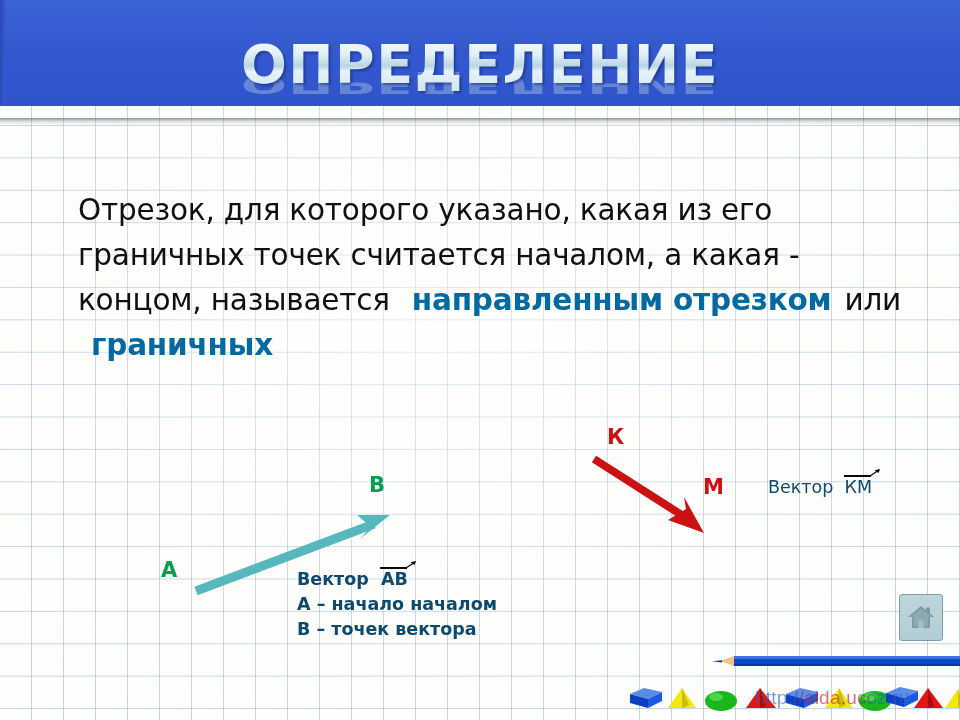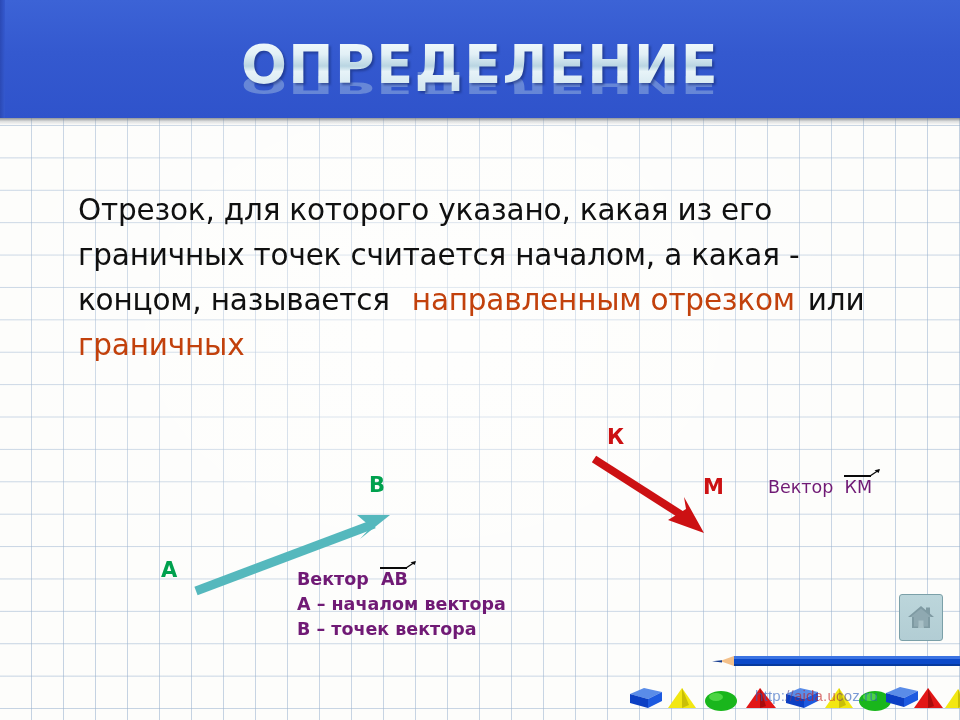--- a/index.html
+++ b/index.html
@@ -38,21 +38,21 @@
     left: 0; top: 0;
     width: 960px; height: 720px;
     background: radial-gradient(ellipse at 45% 45%, rgba(255,255,255,0.55) 0%, rgba(255,255,255,0.12) 55%, rgba(255,255,255,0) 80%);
   }
 
   
   #banner {
     position: absolute;
     left: 0; top: 0;
     width: 960px;
-    height: 118px;
+    height: 106px;
     background: linear-gradient(to bottom, #3c63d6 0%, #3459cf 45%, #2f53cb 100%);
     overflow: hidden;
   }
   #banner:before {
     content: "";
     position: absolute;
     left: 0; top: 0; width: 5px; height: 118px;
     background: linear-gradient(to right, #2b49b4, #3459cf);
   }
   #banner-shadow {
@@ -103,22 +103,22 @@
     left: 78px;
     top: 188px;
     width: 830px;
     font-family: "DejaVu Sans", sans-serif;
     font-size: 29.5px;
     line-height: 45px;
     color: #101010;
     letter-spacing: -0.2px;
   }
   .kw {
-    color: #c2410c;
-    font-weight: normal;
+    color: #0369a1;
+    font-weight: bold;
   }
   .gap { display:inline-block; width: 22px; }
   .gap-s { display:inline-block; width: 13px; }
 
   
   #diagram {
     position: absolute;
     left: 0; top: 0;
     width: 960px; height: 720px;
   }
@@ -134,21 +134,21 @@
 
   #label-A { left: 161px; top: 560px; }
   #label-B { left: 369px; top: 475px; }
   #label-K { left: 607px; top: 427px; }
   #label-M { left: 703px; top: 477px; }
 
   .caption {
     position: absolute;
     font-family: "DejaVu Sans", sans-serif;
     font-size: 17.5px;
-    color: #701a75;
+    color: #0c4a6e;
     line-height: 25px;
     white-space: nowrap;
   }
   #caption-ab { left: 297px; top: 566px; font-weight: bold; }
   #caption-km { left: 768px; top: 474px; }
 
   .vecname {
     position: relative;
     display: inline-block;
     padding-top: 1px;
@@ -181,21 +181,21 @@
     left: 628px;
     top: 680px;
     width: 332px;
     height: 34px;
   }
   #watermark {
     position: absolute;
     left: 755px;
     top: 687px;
     font-family: "Liberation Sans", sans-serif;
-    font-size: 15px;
+    font-size: 19px;
     letter-spacing: 0.2px;
     white-space: nowrap;
     opacity: 0.62;
     background: linear-gradient(to right, #2b5fc0 0%, #2b5fc0 22%, #c21d1d 38%, #c21d1d 62%, #2b5fc0 78%, #2b5fc0 100%);
     -webkit-background-clip: text;
     background-clip: text;
     -webkit-text-fill-color: transparent;
   }
 
   
@@ -246,21 +246,21 @@
   <div class="pt-label pt-green" id="label-A">A</div>
   <div class="pt-label pt-green" id="label-B">B</div>
   <div class="pt-label pt-red" id="label-K">К</div>
   <div class="pt-label pt-red" id="label-M">М</div>
 
   <div class="caption" id="caption-ab">
     <div><span>Вектор</span>&nbsp; <span class="vecname"><span class="bar"></span><svg class="tip" viewBox="0 0 11 9">
             <path d="M0 7 L9 1" stroke="#0a0a0a" stroke-width="1.4" fill="none"></path>
             <path d="M10 0 L4.5 1.2 L8.6 4 Z" fill="#0a0a0a"></path>
           </svg><span>AB</span></span></div>
-    <div>A – началом вектора</div>
+    <div>A – начало началом</div>
     <div>B – точек вектора</div>
   </div>
 
   <div class="caption" id="caption-km">
     <span>Вектор</span>&nbsp; <span class="vecname"><span class="bar"></span><svg class="tip" viewBox="0 0 11 9">
           <path d="M0 7 L9 1" stroke="#0a0a0a" stroke-width="1.4" fill="none"></path>
           <path d="M10 0 L4.5 1.2 L8.6 4 Z" fill="#0a0a0a"></path>
         </svg><span>КМ</span></span>
   </div>
 

